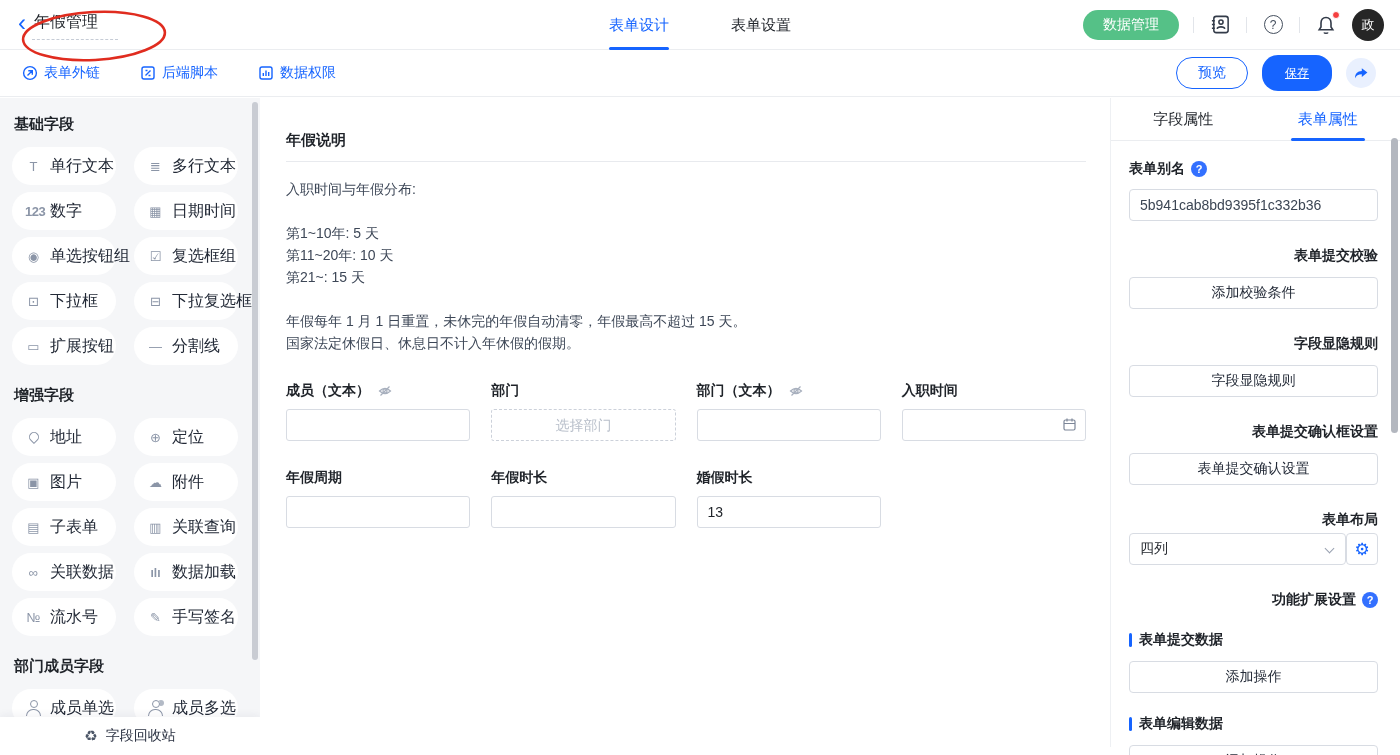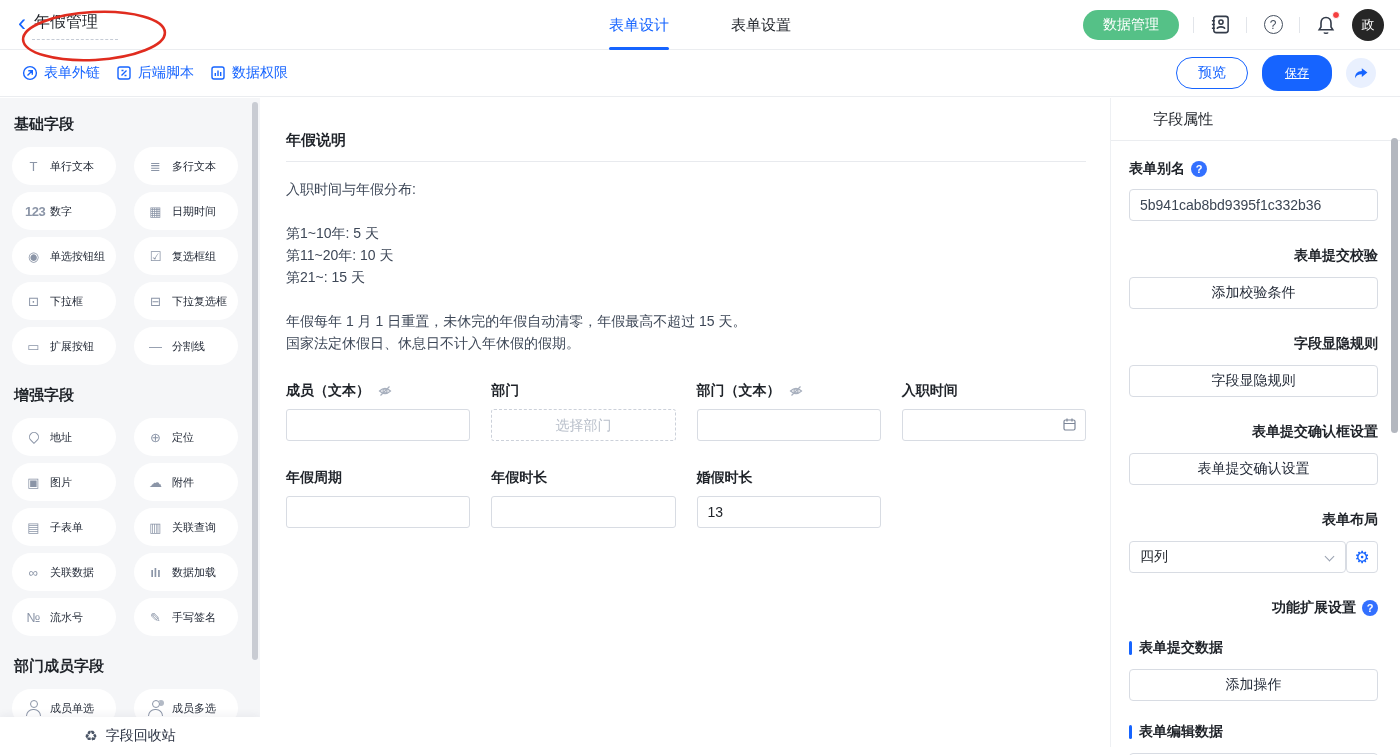--- a/index.html
+++ b/index.html
@@ -32,21 +32,21 @@
     display:flex; align-items:center; justify-content:center; font-size:12px; color:#454f5e; }
   .bell-wrap { position:relative; }
   .bell-dot { position:absolute; top:-2px; right:-2px; width:8px; height:8px; border-radius:50%;
     background:#f53f3f; border:1.5px solid #fff; }
   .avatar { width:32px; height:32px; border-radius:50%; background:#262626; color:#fff;
     display:flex; align-items:center; justify-content:center; font-size:13px; cursor:pointer; }
 
   
   .toolbar { position:absolute; top:50px; left:0; width:1400px; height:47px; background:#fff;
     border-bottom:1px solid #ebedf0; display:flex; align-items:center; z-index:4; }
-  .tb-links { display:flex; gap:16px; padding-left:22px;align-items:flex-end; }
+  .tb-links { display:flex; gap:40px; padding-left:22px;align-items:flex-end; }
   .tb-link { color:#1664ff; display:flex; align-items:center; gap:6px; font-size:14px; cursor:pointer; }
   .tb-right { margin-left:auto; display:flex; align-items:center; gap:14px; padding-right:24px; }
   .btn-preview { height:32px; padding:0 21px; border-radius:16px; border:1px solid #1664ff;
     background:#fff; color:#1664ff; font-size:14px; cursor:pointer; }
   .btn-save { height:36px; padding:0 23px; border-radius:16px; border:none; background:#1664ff;
     color:#fff; font-size:12px; cursor:pointer;text-decoration:underline; }
   .btn-share { width:30px; height:30px; border-radius:50%; background:#e9f0fe; border:none;
     display:flex; align-items:center; justify-content:center; cursor:pointer; }
 
   
@@ -65,21 +65,21 @@
   .ic-pin::before { content:""; display:block; width:8px; height:8px; border:1.6px solid #8b95a7;
     border-radius:50% 50% 50% 0; transform:rotate(-45deg); margin:0 auto; }
   .ic-person::before { content:""; display:block; width:6px; height:6px; border:1.6px solid #8b95a7;
     border-radius:50%; margin:0 auto; }
   .ic-person::after { content:""; display:block; width:13px; height:6px; border:1.6px solid #8b95a7;
     border-bottom:none; border-radius:7px 7px 0 0; margin:1px auto 0; }
   .ic-persons::before { content:""; display:block; width:6px; height:6px; border:1.6px solid #8b95a7;
     border-radius:50%; margin:0 auto; box-shadow:5px -1px 0 -1px #b3bac6; }
   .ic-persons::after { content:""; display:block; width:13px; height:6px; border:1.6px solid #8b95a7;
     border-bottom:none; border-radius:7px 7px 0 0; margin:1px auto 0; }
-  .pill .pl { font-size:11px; color:#232a37; white-space:nowrap; }
+  .pill .pl { font-size:16px; color:#232a37; white-space:nowrap; }
   .sb-scroll { position:absolute; top:4px; right:2px; width:6px; height:558px; background:#c9ccd3;
     border-radius:3px; }
   .recycle-bar { position:absolute; left:0; bottom:0; width:260px; height:38px; background:#fff;
     box-shadow:0 -2px 8px rgba(30,40,60,.06); display:flex; align-items:center; justify-content:center;
     gap:8px; font-size:14px; color:#2b3242; cursor:pointer; z-index:3; }
   .recycle-bar .ric { color:#4b5566; font-size:15px; }
 
   
   .canvas { position:absolute; top:98px; left:260px; width:850px; bottom:0; background:#fff;
     padding:33px 24px 0 26px; overflow:hidden; }
@@ -111,21 +111,21 @@
     width:74px; height:3px; background:#1664ff; border-radius:2px; }
   .panel-body { padding:19px 22px 0 18px; }
   .p-label { display:flex; align-items:center; gap:6px; font-weight:bold; font-size:14px; color:#1f2329; }
   .p-label.mt { margin-top:26px;justify-content:flex-end; }
   .q-ic { width:16px; height:16px; border-radius:50%; background:#3370ff; color:#fff; font-size:11px;
     font-weight:bold; display:flex; align-items:center; justify-content:center; cursor:pointer; }
   .p-input { margin-top:11px; width:100%; height:32px; border:1px solid #d8dce3; border-radius:4px;
     padding:0 10px; font-size:14px; color:#3c4654; outline:none; font-family:inherit; }
   .p-btn { margin-top:12px; width:100%; height:32px; border:1px solid #d8dce3; border-radius:4px;
     background:#fff; font-size:14px; color:#242b38; cursor:pointer; font-family:inherit; }
-  .layout-row { margin-top:12px; display:flex; }
+  .layout-row { margin-top:4px; display:flex; }
   .p-select { flex:1; height:32px; border:1px solid #d8dce3; border-radius:4px; display:flex;
     align-items:center; padding:0 10px; font-size:14px; color:#1f2329; cursor:pointer; position:relative; }
   .sel-arrow { position:absolute; right:12px; top:11px; width:7px; height:7px;
     border-right:1.5px solid #98a1b0; border-bottom:1.5px solid #98a1b0; transform:rotate(45deg); }
   .gear-btn { width:32px; height:32px; border:1px solid #d8dce3; border-radius:4px; background:#fff;
     color:#1664ff; font-size:17px; display:flex; align-items:center; justify-content:center; cursor:pointer; }
   .sub-label { margin-top:22px; display:flex; align-items:center; font-weight:bold; font-size:14px; }
   .sub-label .bar { width:3px; height:14px; background:#1664ff; border-radius:2px; margin-right:7px; }
   .panel-scroll { position:absolute; top:40px; right:2px; width:7px; height:295px; background:#b3b7bf;
     border-radius:4px; }
@@ -398,20 +398,21 @@
           <span>婚假时长</span>
         </div>
       <div class="fld-ctl"><input value="13" style=""></div>
     </div>
   </div>
 </div>
 
 <div class="panel">
   <div class="panel-tabs">
     <div class="p-tab">字段属性</div>
+    <div class="p-tab active">表单属性</div>
   </div>
   <div class="panel-body">
     <div class="p-label">
       <span>表单别名</span>
       <span class="q-ic">?</span>
     </div>
     <input class="p-input" value="5b941cab8bd9395f1c332b36" style="">
 
     <div class="p-label mt">
         <span>表单提交校验</span>

